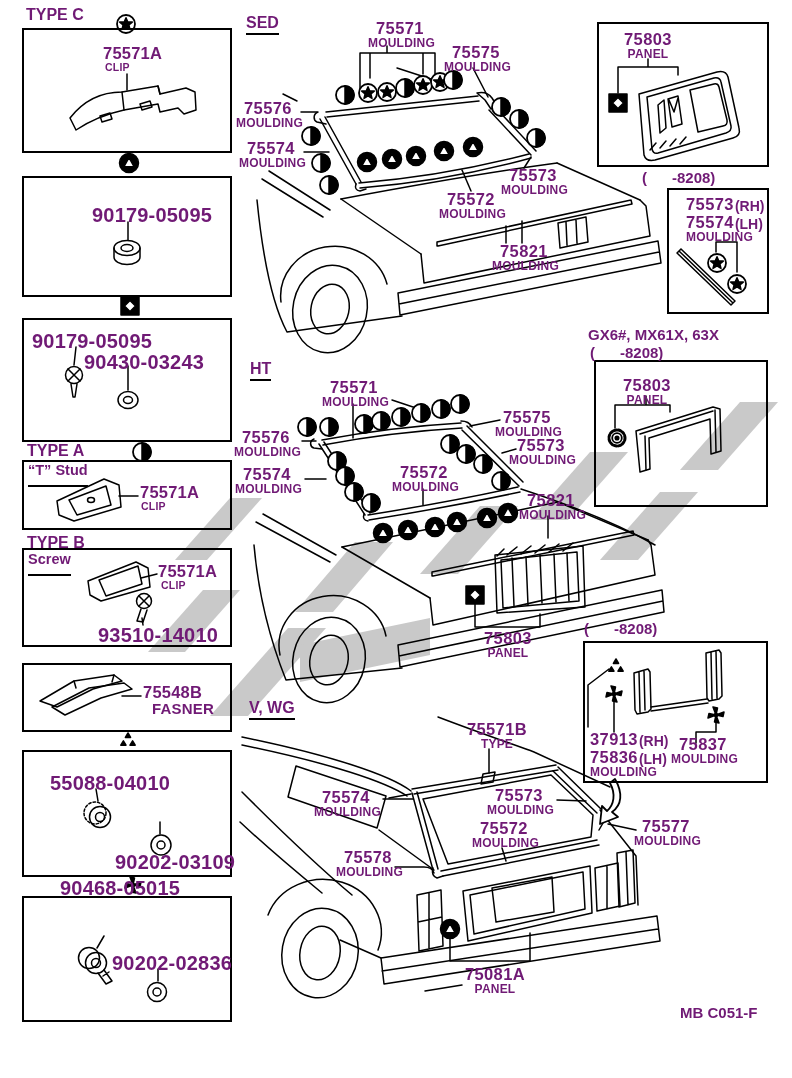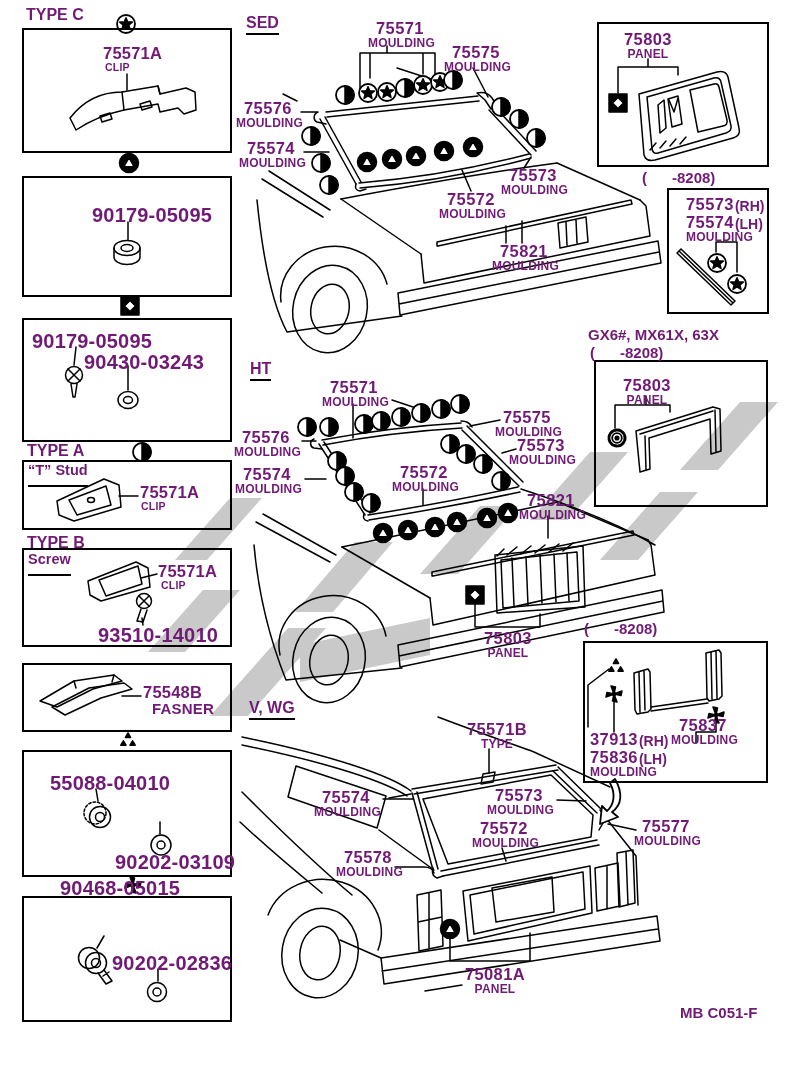--- a/index.html
+++ b/index.html
@@ -486,20 +486,20 @@
   <div class="pnrow">
         <span class="pn">37913</span>
         <span class="side">(RH)</span>
       </div>
   <div class="pnrow">
         <span class="pn">75836</span>
         <span class="side">(LH)</span>
       </div>
   <div class="sub">MOULDING</div>
     </div>
-<div class="lbl" style="left:671px;top:717px;width:64px">
+<div class="lbl" style="left:671px;top:736px;width:64px">
   <div class="pn">75837</div>
       <div class="sub">MOULDING</div>
     </div>
 
 <div class="hdr" style="left:680px;top:1004px">MB C051-F</div>
 
 </div>
 
 </body></html>

